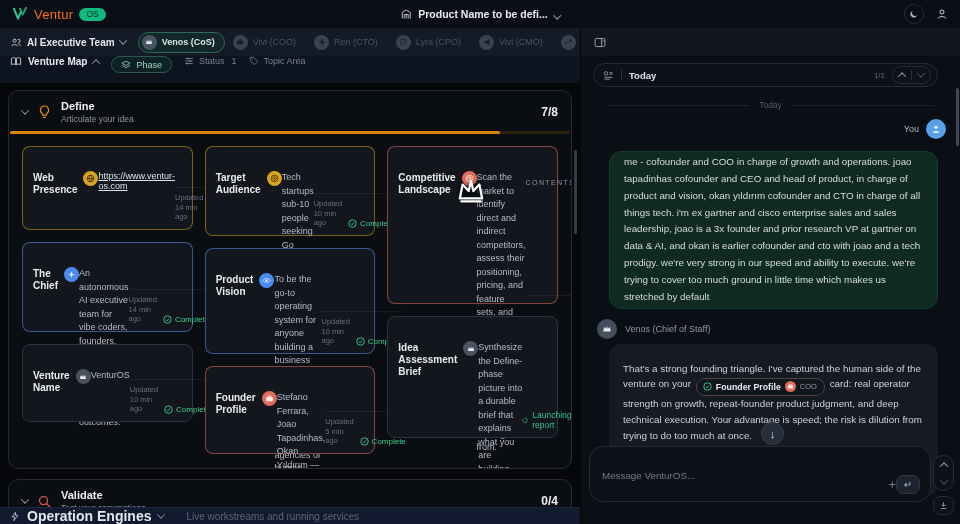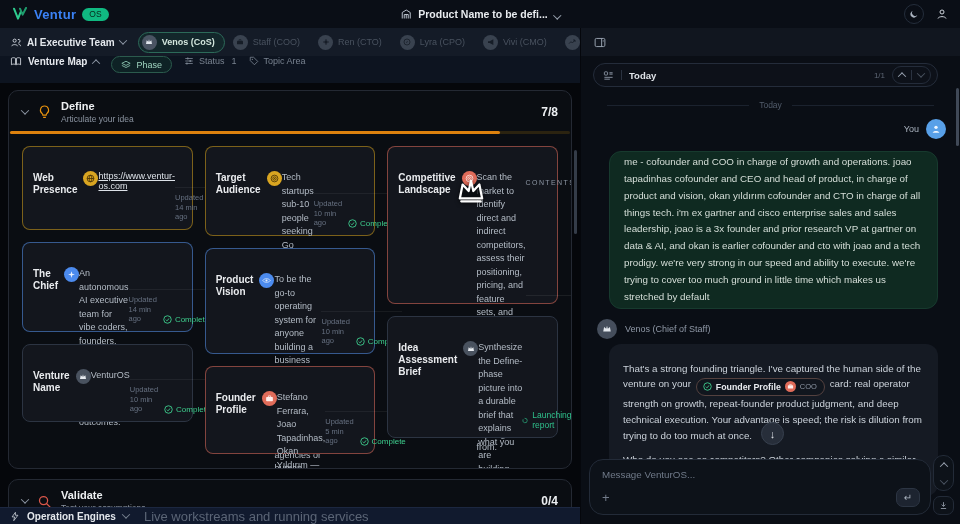--- a/index.html
+++ b/index.html
@@ -4,21 +4,21 @@
 <style>
   *{margin:0;padding:0;box-sizing:border-box}
   html,body{width:960px;height:524px;overflow:hidden}
   body{font-family:"Liberation Sans",sans-serif;background:#05070c;color:#dfe3e8;position:relative;font-size:10px}
   svg{display:block}
   .app{position:absolute;inset:0}
 
   
   .topbar{position:absolute;left:0;top:0;width:960px;height:28px;background:#0a0e16;display:flex;align-items:center;padding:0 12px}
   .brand{display:flex;align-items:center;gap:6px}
-  .brand-name{font-size:13px;font-weight:bold;color:#3b82f6;letter-spacing:.3px}
+  .brand-name{font-size:13px;font-weight:normal;color:#f97316;letter-spacing:.3px}
   .brand-badge{background:#10b981;color:#07291d;font-weight:normal;font-size:8.5px;padding:1.5px 7px;border-radius:9px}
   .product-sel{position:absolute;left:50%;transform:translateX(-50%);display:flex;align-items:flex-end;gap:6px;cursor:default}
   .product-name{font-size:10.5px;font-weight:bold;color:#e8ebef}
   .top-right{margin-left:auto;display:flex;align-items:center;gap:12px}
   .moon-btn{width:20px;height:20px;border:1px solid #242d3b;border-radius:50%;display:flex;align-items:center;justify-content:center;color:#aab3c0}
 
   
   .teambar{position:absolute;left:0;top:28px;width:960px;height:28px;background:#141b27;display:flex;align-items:center;padding:0 10px;gap:8px}
   .team-label{display:flex;align-items:center;gap:5px;font-size:10px;font-weight:bold;color:#e4e8ed}
   .chips{display:flex;gap:4px;margin-left:4px}
@@ -78,22 +78,22 @@
   .ct-main{min-width:0}
   .ct-title{font-size:8.5px;font-weight:bold;color:#e4e7eb;white-space:nowrap;overflow:hidden}
   .ct-sub{font-size:8px;color:#79markdown;color:#79838f;margin-top:3px}
   .ct-time{font-size:7.5px;color:#8d96a4;flex:none;padding-top:1px}
   .card-action{margin-top:auto;padding-top:8px;display:flex;justify-content:flex-end;align-items:center;gap:4px;font-size:8.5px;color:#2fc18c}
 
   .validate{margin-top:10px;height:64px}
 
   
   .opsbar{position:absolute;left:0;top:507px;width:580px;height:17px;background:#111a2e;border-top:1px solid #1c2740;display:flex;align-items:center;gap:7px;padding:0 10px}
-  .opsbar .ot{font-size:10px;font-weight:bold;color:#e3e7ec}
-  .opsbar .os{font-size:13px;color:#5b6576;margin-left:8px}
+  .opsbar .ot{font-size:14px;font-weight:bold;color:#e3e7ec}
+  .opsbar .os{font-size:10px;color:#5b6576;margin-left:15px}
 
   
   .right{position:absolute;left:580px;top:28px;width:380px;height:496px;background:#0a0e15;border-left:1px solid #05070c}
   .right-head{height:28px;background:#11161f;display:flex;align-items:center;padding:0 12px}
   .chat-nav{margin:7px 22px 0 12px;height:24px;border:1px solid #242c3a;background:#0d1119;border-radius:12px;display:flex;align-items:center;gap:7px;padding:0 6px 0 9px}
   .cn-div{width:1px;height:10px;background:#2a3240}
   .cn-label{font-size:9.5px;font-weight:bold;color:#dfe3e8}
   .cn-count{margin-left:auto;font-size:8px;color:#5d6674}
   .cn-pill{border:1px solid #242c3a;border-radius:10px;height:18px;display:flex;align-items:center}
   .cn-btn{width:18px;height:100%;display:flex;align-items:center;justify-content:center;color:#97a1af}
@@ -111,21 +111,21 @@
   .thought{height:24px;border-radius:12px;background:#1c222d;display:flex;align-items:center;gap:7px;padding:0 10px;color:#8d97a5}
   .thought .tl{font-size:8.5px}
   .thought .chev{margin-left:auto}
   .agent-text{font-size:9.8px;line-height:1.62;color:#ccd3db;margin-top:9px;padding-left:4px}
   .agent-text.p2{margin-top:8px}
   .chip-inline{display:inline-flex;align-items:center;gap:4px;border:1px solid #54413f;background:#11161e;border-radius:10px;padding:1px 7px 1px 6px;vertical-align:-4px;margin:0 2px}
   .chip-inline .cl{font-size:8.8px;font-weight:bold;color:#e7eaee}
   .mini-red{width:11px;height:11px;border-radius:50%;background:#e06c5a;display:flex;align-items:center;justify-content:center;color:#fdeeec}
   .chip-inline .cb{font-size:7.5px;color:#8d97a5}
   .scroll-fab{position:absolute;left:180px;top:394px;width:23px;height:23px;border-radius:50%;background:#272e3a;border:1px solid #37404e;display:flex;align-items:center;justify-content:center;color:#dfe3e8;font-size:11px}
-  .input-box{position:absolute;left:8px;bottom:9px;width:342px;height:56px;background:#0d1219;border:1px solid #232b38;border-radius:14px;padding:9px 10px 7px 12px;display:flex;flex-direction:column}
+  .input-box{position:absolute;left:8px;bottom:22px;width:342px;height:56px;background:#0d1219;border:1px solid #232b38;border-radius:14px;padding:9px 10px 7px 12px;display:flex;flex-direction:row}
   .input-box input{background:transparent;border:none;outline:none;font-family:"Liberation Sans",sans-serif;font-size:9.8px;color:#cfd6de;width:100%}
   .input-box input::placeholder{color:#707a89}
   .ib-row{margin-top:auto;display:flex;align-items:center}
   .plus-btn{color:#737d8c;font-size:13px;line-height:10px}
   .send-btn{margin-left:auto;width:24px;height:19px;border-radius:7px;background:#1d2430;border:1px solid #2c3543;display:flex;align-items:center;justify-content:center;color:#aab3bf;font-size:10px}
   .side-controls{position:absolute;right:6px;bottom:9px;width:21px;display:flex;flex-direction:column;gap:5px}
   .sc-pill{border:1px solid #232b38;background:#0d1219;border-radius:10px;display:flex;flex-direction:column;align-items:center}
   .sc-btn{height:17px;width:100%;display:flex;align-items:center;justify-content:center;color:#9aa3b0}
   .sc-btn.dim{color:#4a5361}
   .sc-sq{border:1px solid #232b38;background:#0d1219;border-radius:7px;height:19px;display:flex;align-items:center;justify-content:center;color:#9aa3b0}
@@ -188,21 +188,21 @@
           </span>
         <span class="cname">Venos (CoS)</span>
       </div>
       <div class="chip">
         <span class="avatar">
             <svg width="8" height="8" viewBox="0 0 24 24">
               <rect x="3" y="8" width="18" height="11" rx="2" fill="currentColor"></rect>
               <path d="M9 8 V5 h6 v3" fill="none" stroke="currentColor" stroke-width="2"></path>
             </svg>
           </span>
-        <span class="cname">Staff (COO)</span>
+        <span class="cname">Vivi (COO)</span>
       </div>
       <div class="chip">
         <span class="avatar">
             <svg width="8" height="8" viewBox="0 0 24 24">
               <circle cx="12" cy="12" r="5" fill="currentColor"></circle>
               <path d="M12 3v4 M12 17v4 M3 12h4 M17 12h4" stroke="currentColor" stroke-width="2.4"></path>
             </svg>
           </span>
         <span class="cname">Ren (CTO)</span>
       </div>

